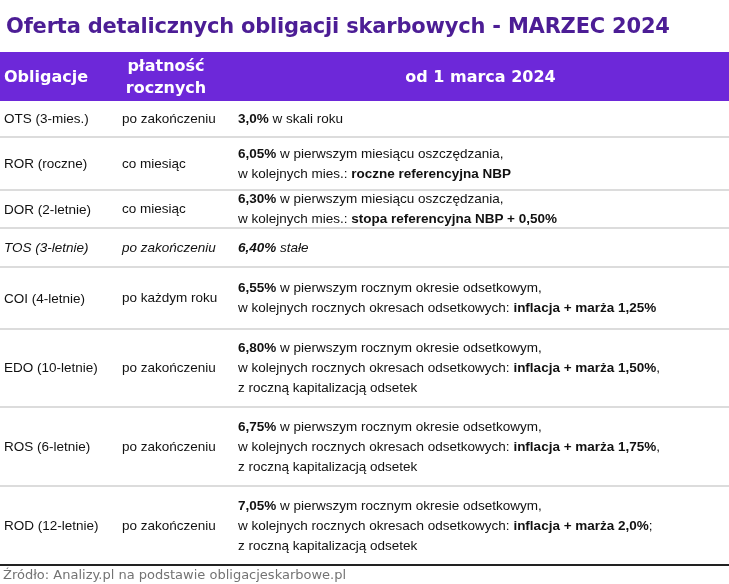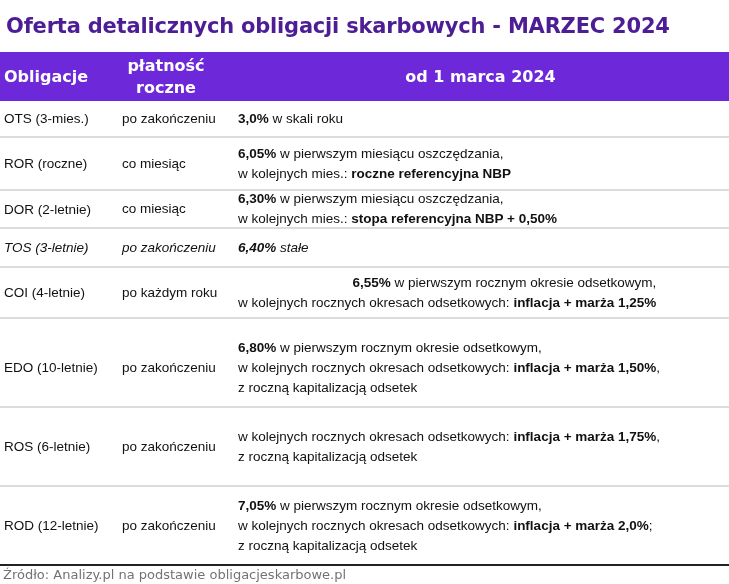--- a/index.html
+++ b/index.html
@@ -38,21 +38,21 @@
 </style>
 </head>
 <body>
 
 <div class="title">Oferta detalicznych obligacji skarbowych - MARZEC 2024</div>
 
 <div class="thead">
   <div class="th th-col1">Obligacje</div>
   <div class="th th-col2">
     <span>płatność</span>
-    <span>roczne</span>
+    <span>rocznych</span>
   </div>
   <div class="th th-col3">od 1 marca 2024</div>
 </div>
 
 <div id="rows">
     <div class="row" style="top: 101px; height: 37px;">
       <div class="cell c1">OTS (3-mies.)</div>
       <div class="cell c2">
         <div class="lines" style="display:flex;flex-direction:column;">
           <span>po zakończeniu</span>
@@ -98,21 +98,21 @@
         <div class="lines" style="display:flex;flex-direction:column;">
           <span>po zakończeniu</span>
         </div>
       </div>
       <div class="cell c3">
         <div class="lines">
           <span><b>6,40%</b><span> stałe</span><b></b><span></span></span>
         </div>
       </div>
     </div>
-    <div class="row" style="top: 268px; height: 51px; text-align: right;">
+    <div class="row" style="top: 268px; height: 62px;">
       <div class="cell c1">COI (4-letnie)</div>
       <div class="cell c2">
         <div class="lines" style="display:flex;flex-direction:column;">
           <span>po każdym roku</span>
         </div>
       </div>
       <div class="cell c3">
         <div class="lines">
           <span><b>6,55%</b><span> w pierwszym rocznym okresie odsetkowym,</span><b></b><span></span></span>
           <span><b></b><span>w kolejnych rocznych okresach odsetkowych: </span><b>inflacja + marża 1,25%</b><span></span></span>
@@ -136,20 +136,21 @@
     </div>
     <div class="row" style="top: 408px; height: 79px;">
       <div class="cell c1">ROS (6-letnie)</div>
       <div class="cell c2">
         <div class="lines" style="display:flex;flex-direction:column;">
           <span>po zakończeniu</span>
         </div>
       </div>
       <div class="cell c3">
         <div class="lines">
+          <span><b>6,75%</b><span> w pierwszym rocznym okresie odsetkowym,</span><b></b><span></span></span>
           <span><b></b><span>w kolejnych rocznych okresach odsetkowych: </span><b>inflacja + marża 1,75%</b><span>,</span></span>
           <span><b></b><span>z roczną kapitalizacją odsetek</span><b></b><span></span></span>
         </div>
       </div>
     </div>
     <div class="row last" style="top: 487px; height: 79px;">
       <div class="cell c1">ROD (12-letnie)</div>
       <div class="cell c2">
         <div class="lines" style="display:flex;flex-direction:column;">
           <span>po zakończeniu</span>

